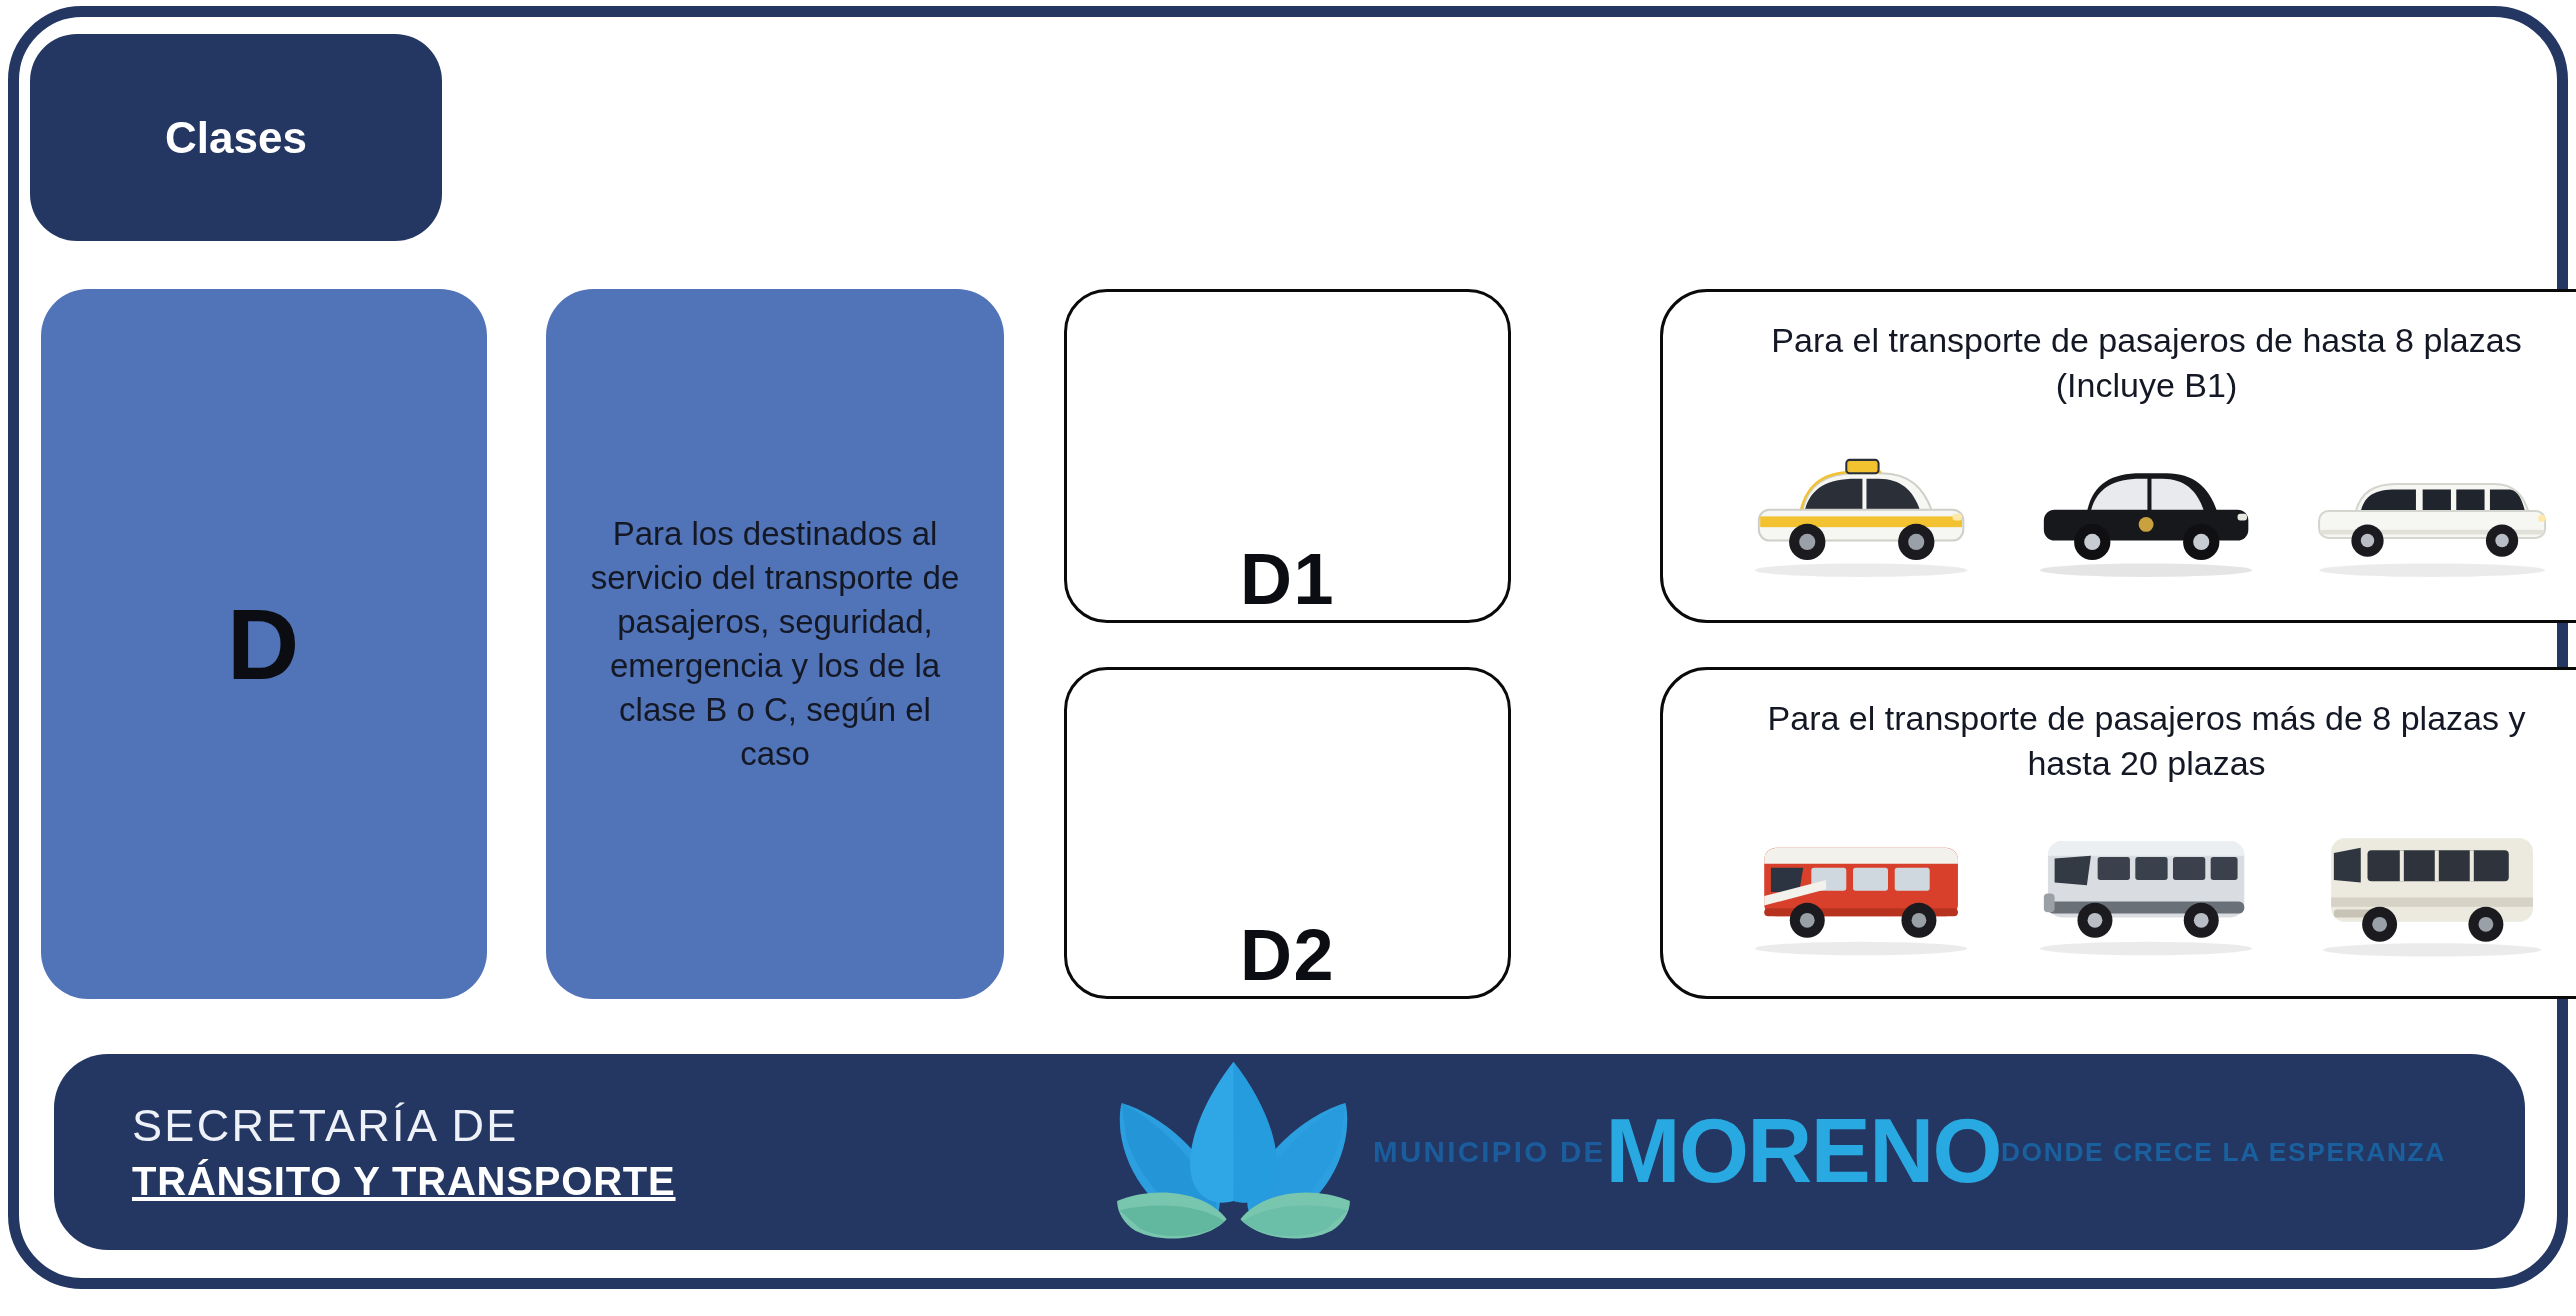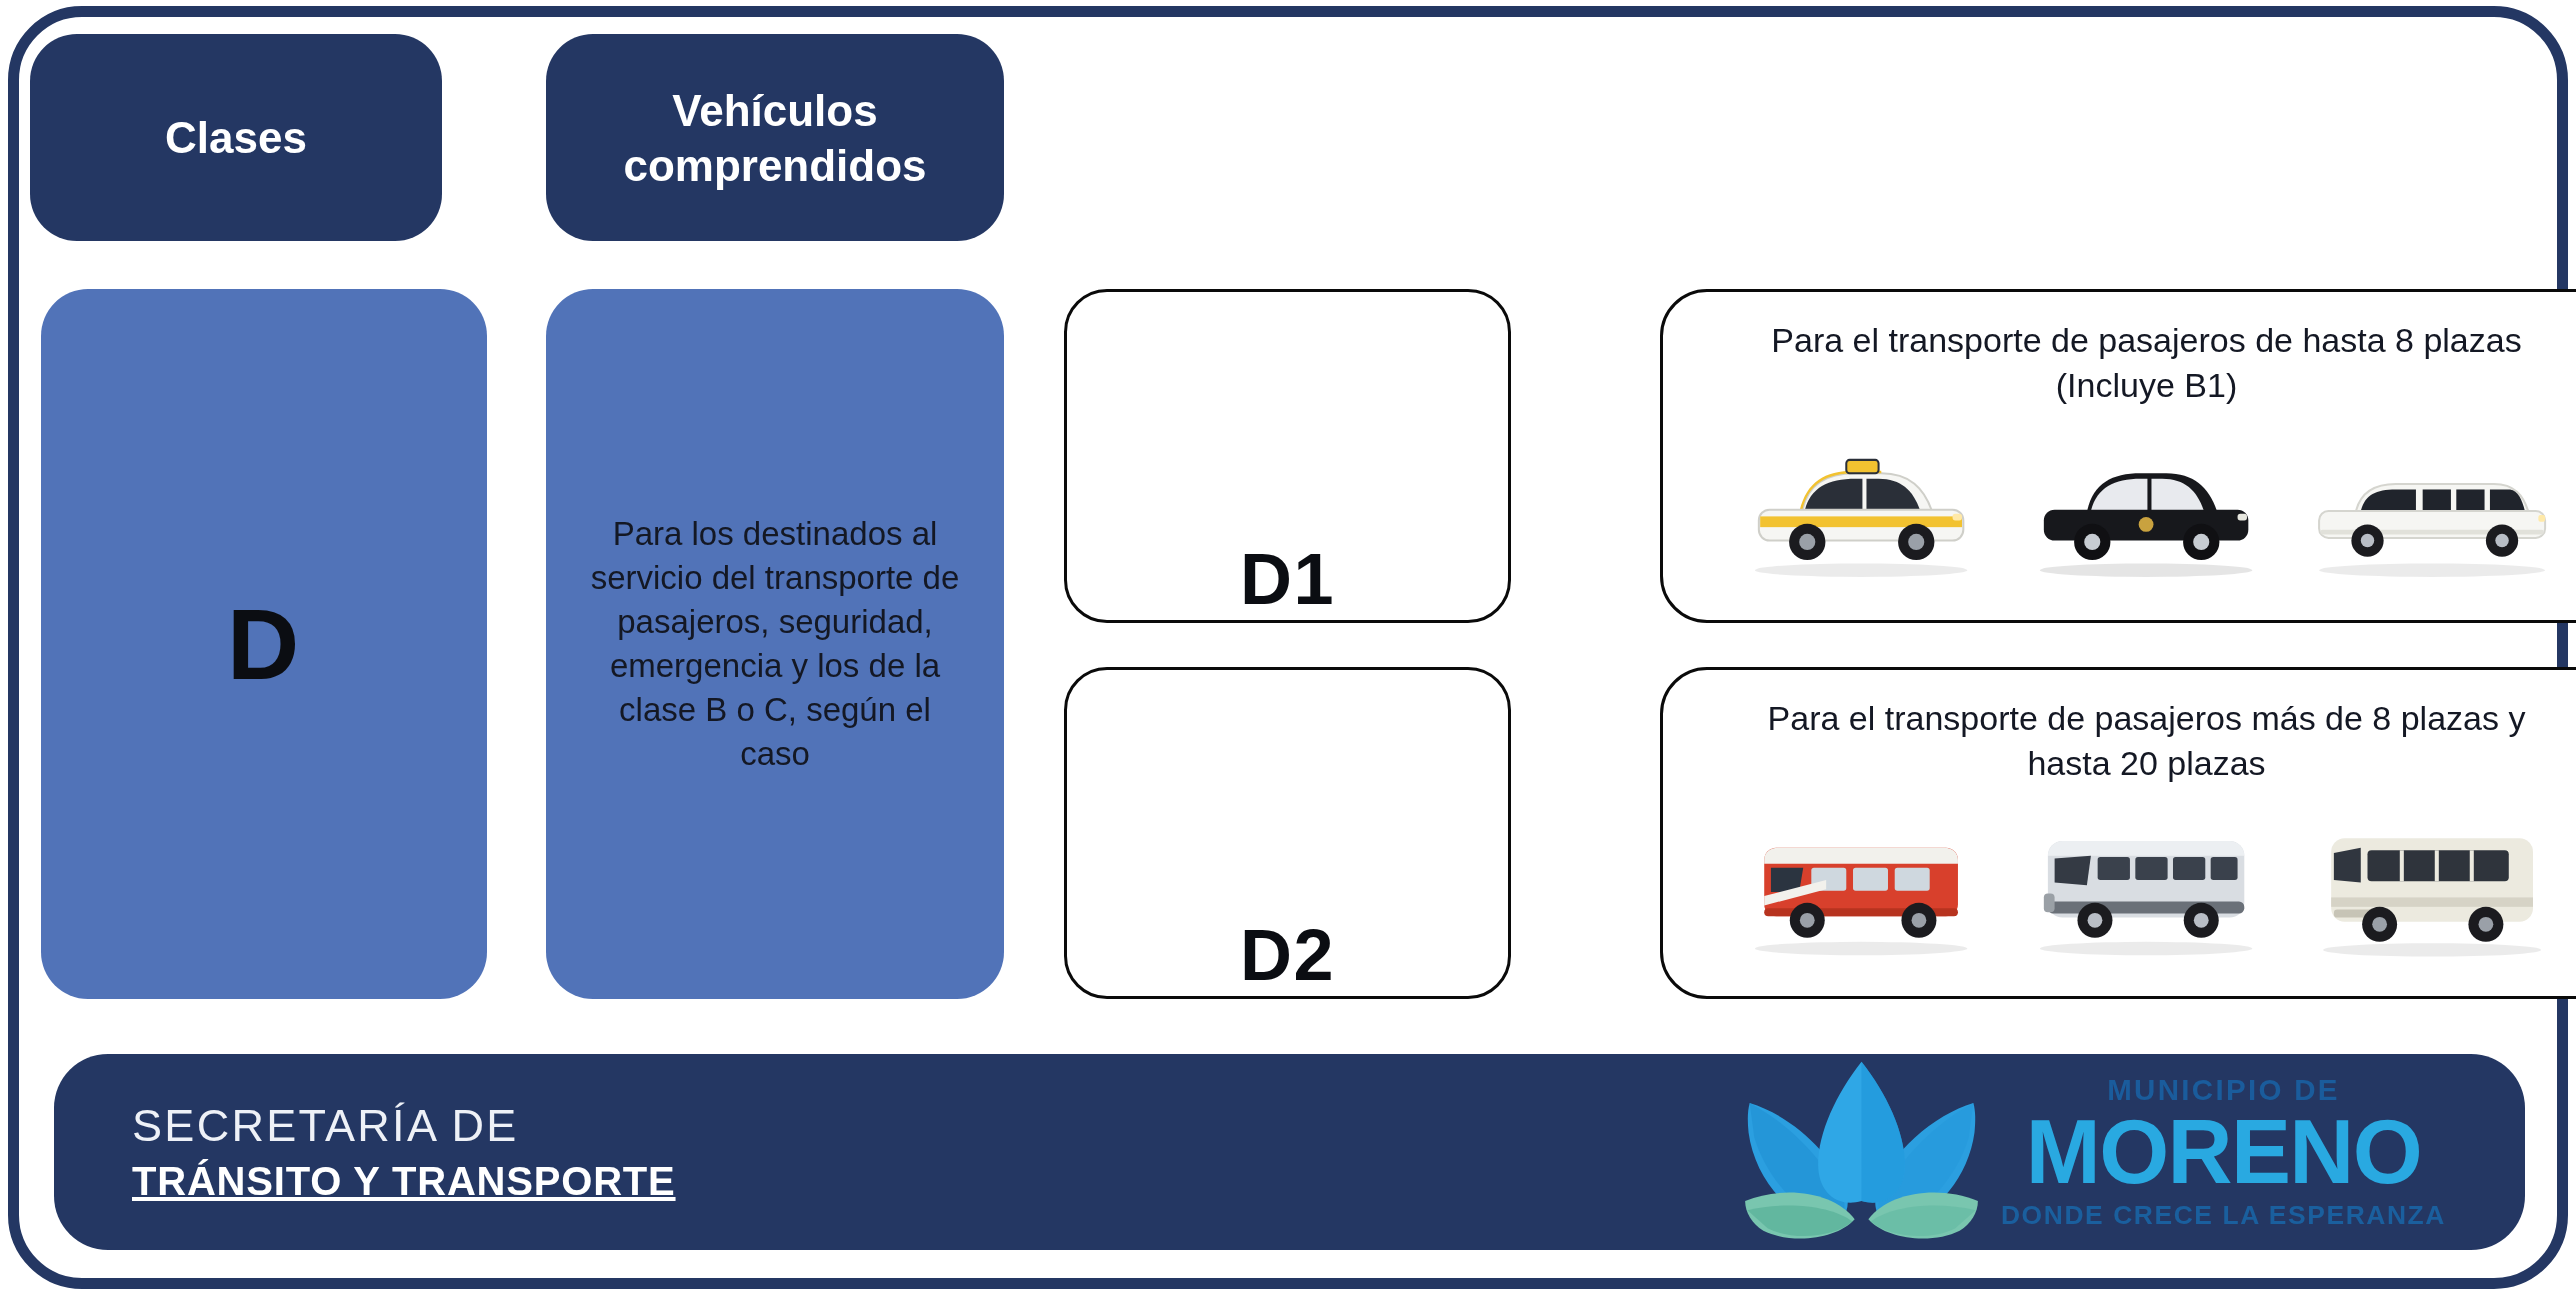--- a/index.html
+++ b/index.html
@@ -61,37 +61,34 @@
   .footer{
     position:absolute;left:54px;top:1054px;width:2471px;height:196px;
     background:#243763;border-radius:54px;
     display:flex;align-items:center;justify-content:space-between;
     padding:0 79px 0 78px;box-sizing:border-box;
   }
   .sec-line1{font-size:45px;font-weight:400;color:#eef1f7;letter-spacing:2.3px;}
   .sec-line2{font-size:40px;font-weight:800;color:#ffffff;letter-spacing:0.8px;margin-top:6.2px;text-decoration:underline;}
   .logo{display:flex;align-items:center;gap:14px;}
   .logo-flower svg{height:194px;width:auto;display:block;}
-  .logo-text{display:flex;flex-direction:column;align-items:center;}
+  .logo-text{display:flex;flex-direction:row;align-items:center;}
   .logo-top{font-size:29.5px;font-weight:700;color:#1a5c9c;letter-spacing:2.3px;}
   .logo-name{font-size:90px;font-weight:800;color:#29a9e1;letter-spacing:-1.6px;line-height:1.02;}
   .logo-tagline{font-size:26.4px;font-weight:700;color:#1a5f9e;letter-spacing:1.6px;margin-top:1.6px;}
 </style>
 </head>
 <body>
 
 <div class="page">
 
   <div class="outer-frame"></div>
 
   <div class="hdr hdr-clases">
     <span>Clases</span>
-  </div>
-  <div class="hdr hdr-vehiculos">
-    <span>Vehículos comprendidos</span>
   </div>
 
   <div class="cell-blue cell-d">
     <span class="letter-d">D</span>
   </div>
 
   <div class="cell-blue cell-vehiculos">
     <p>Para los destinados al servicio del transporte de pasajeros, seguridad, emergencia y los de la clase B o C, según el caso</p>
   </div>
 

